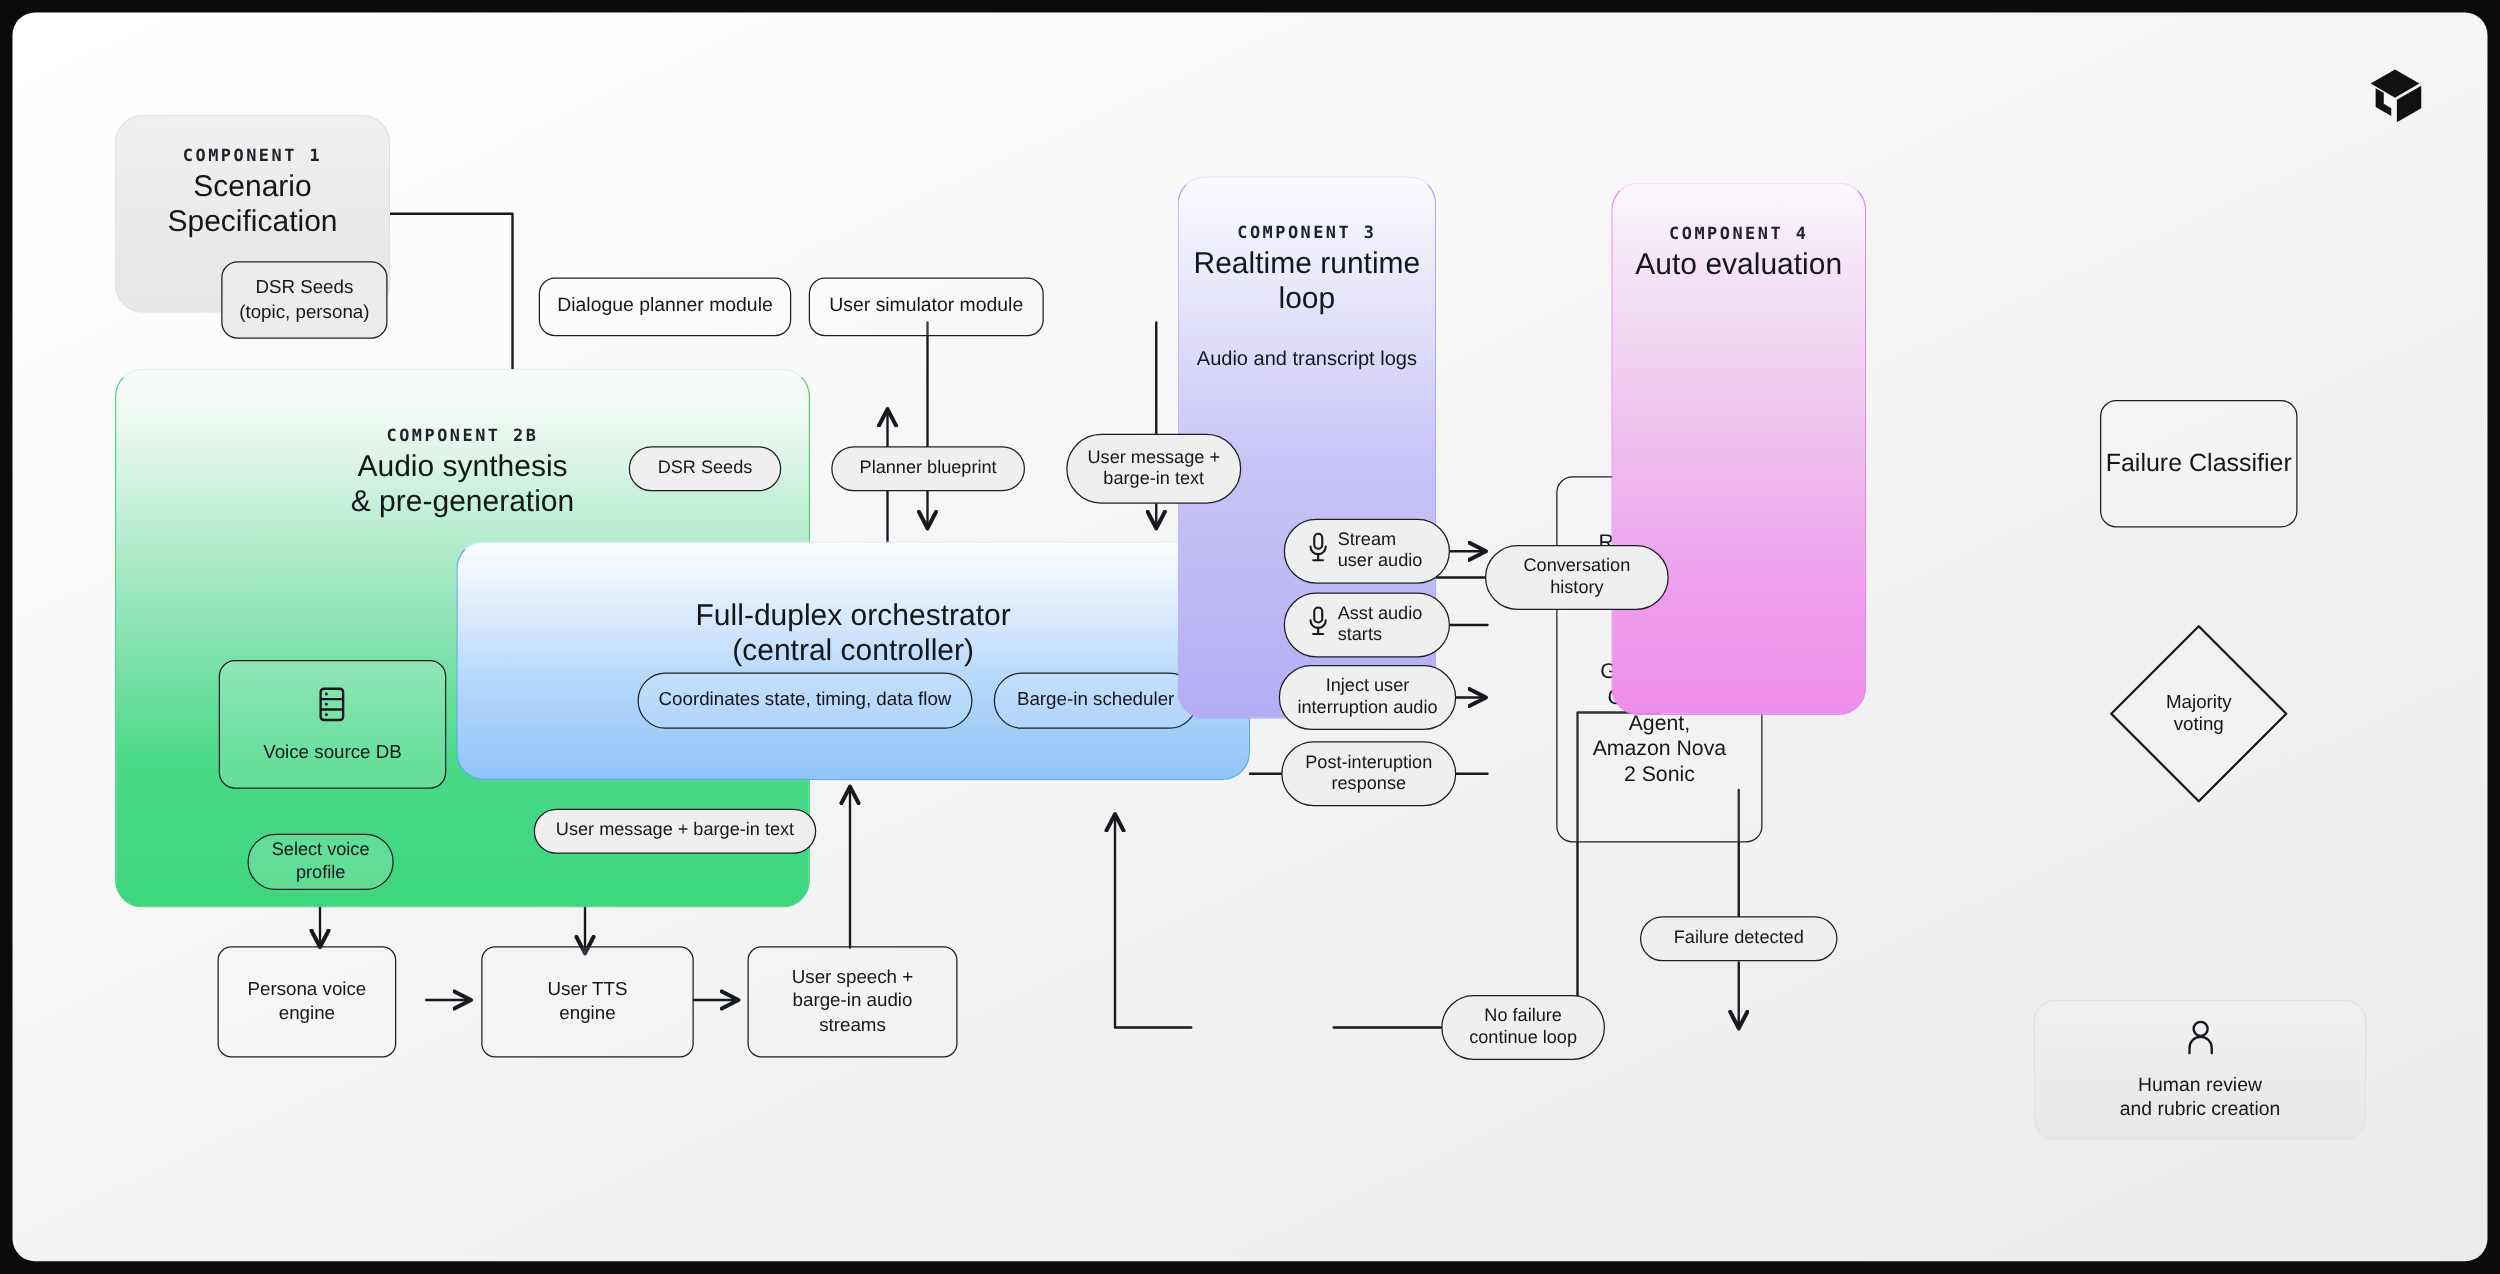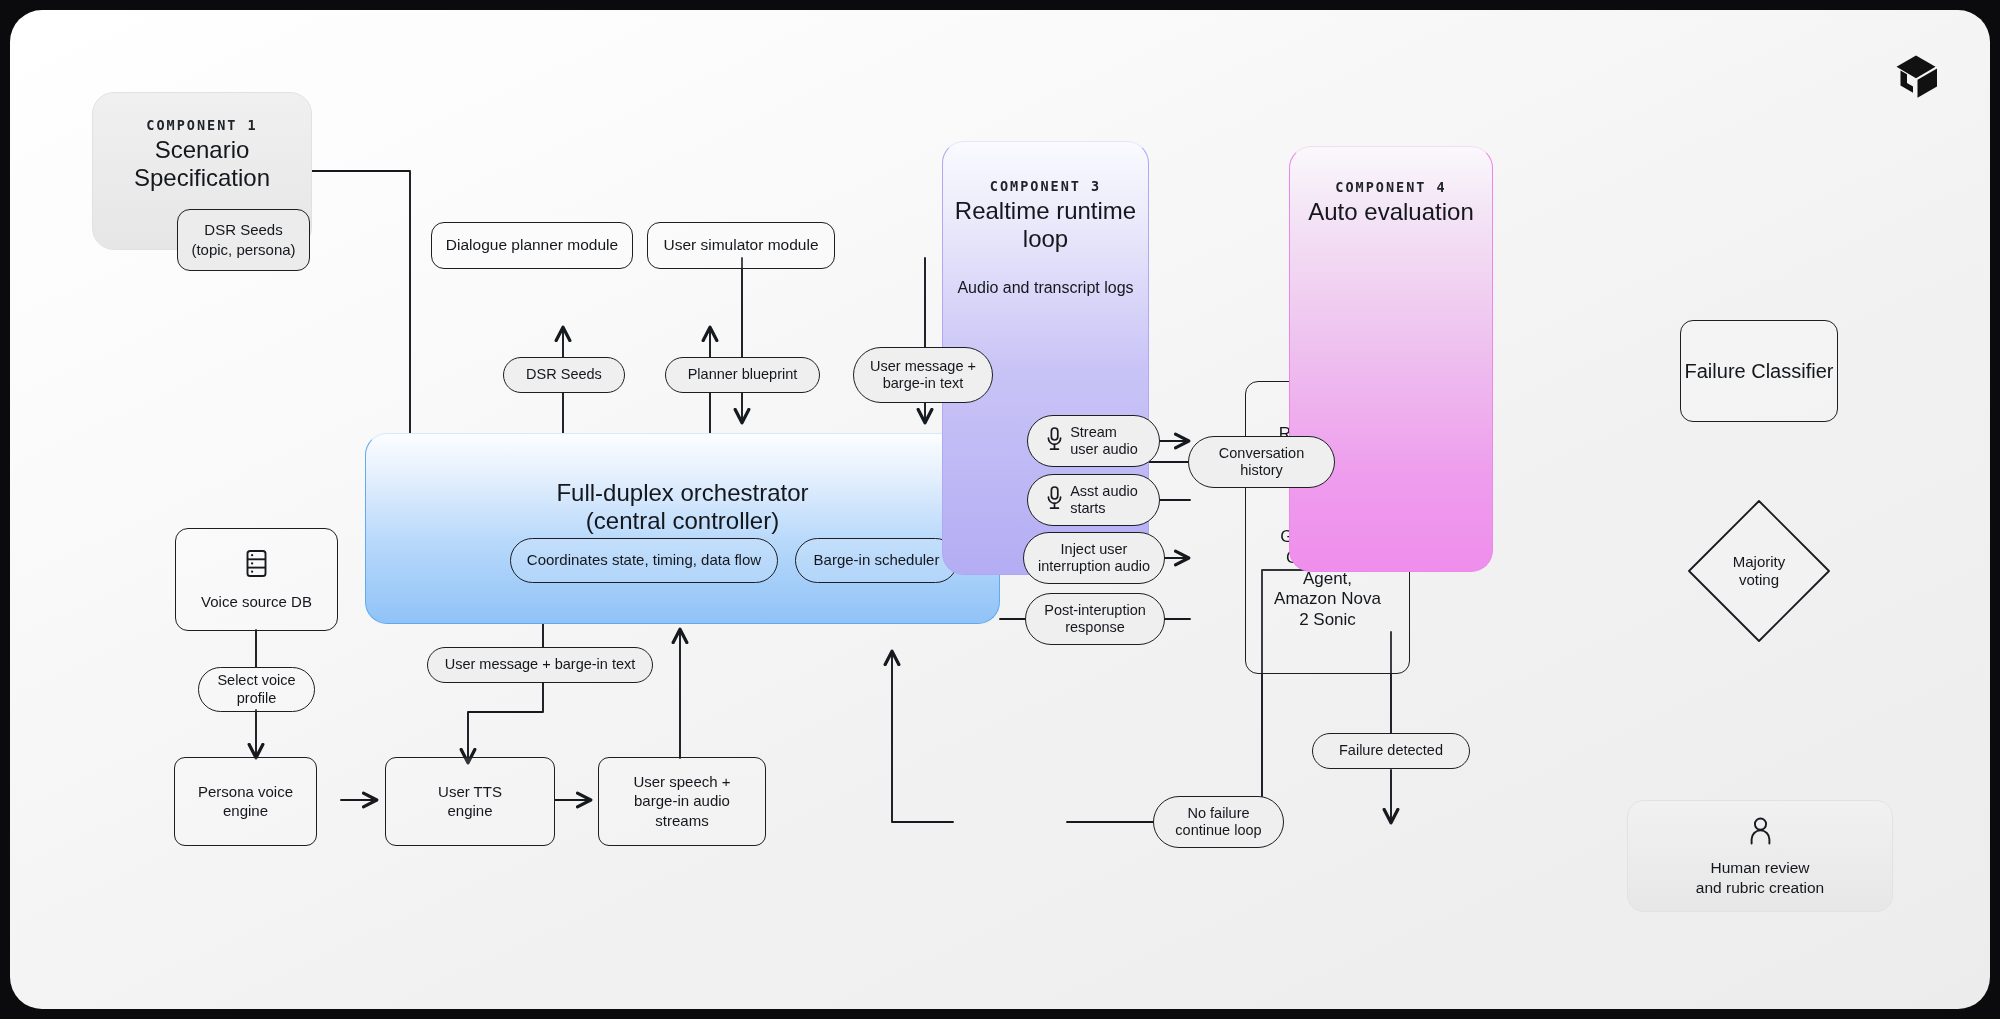--- a/index.html
+++ b/index.html
@@ -3,21 +3,21 @@
 <meta charset="utf-8">
 <style>
   html,body{margin:0;padding:0;background:#0d0d0f;}
   body{font-family:"Liberation Sans","DejaVu Sans",sans-serif;}
   #stage{
     position:relative;width:2000px;height:1019px;overflow:hidden;
     background:#0b0b0d;
   }
   #canvas{
     position:absolute;left:10px;top:10px;width:1980px;height:999px;
-    border-radius:32px;overflow:hidden;
+    border-radius:18px;overflow:hidden;
     background:linear-gradient(155deg,#ffffff 0%,#fbfbfb 22%,#f2f2f2 58%,#ececec 100%);
   }
   svg.wires{position:absolute;left:0;top:0;width:1980px;height:999px;overflow:visible;}
 
   
   .comp{position:absolute;border-radius:22px;box-sizing:border-box;}
   .comp .kicker{
     font-size:13.5px;letter-spacing:2.0px;font-weight:600;color:#20242a;
     text-align:center;text-transform:uppercase;
     font-family:"DejaVu Sans Mono","Liberation Mono",monospace;
@@ -138,21 +138,26 @@
     </div>
   </div>
 
   <div class="node rrect" style="left:637px;top:212px;width:188px;height:47px;background:rgba(255,255,255,0.17);font-size:15.5px;">
     <span>User simulator module</span>
   </div>
   <div class="node rrect" style="left:421px;top:212px;width:202px;height:47px;background:rgba(255,255,255,0.17);font-size:15.5px;">
     <span>Dialogue planner module</span>
   </div>
 
-  <div class="node rrect" style="left:165px;top:518px;width:163px;height:103px;background:rgba(255,255,255,0.16);font-size:15px;">
+  <div class="comp" id="c2b">
+    <div class="kicker">COMPONENT 2B</div>
+    <div class="title">Audio synthesis</div>
+    <div class="title" style="margin-top:0;">&amp; pre-generation</div>
+  </div>
+  <div class="node rrect" style="left:165px;top:518px;width:182px;height:103px;background:rgba(255,255,255,0.16);font-size:15px;">
     <div class="center-col" style="gap:9px;">
       <span class="ficon">
         <svg width="27" height="31" viewBox="0 0 27 31" fill="none" stroke="#16191e" stroke-width="1.9">
           <rect x="4.5" y="3" width="18" height="25" rx="2.6"></rect>
           <line x1="4.5" y1="11.3" x2="22.5" y2="11.3"></line>
           <line x1="4.5" y1="19.6" x2="22.5" y2="19.6"></line>
           <circle cx="9.1" cy="7.2" r="1.15" fill="#16191e" stroke="none"></circle>
           <circle cx="9.1" cy="15.4" r="1.15" fill="#16191e" stroke="none"></circle>
           <circle cx="9.1" cy="23.7" r="1.15" fill="#16191e" stroke="none"></circle>
         </svg>

